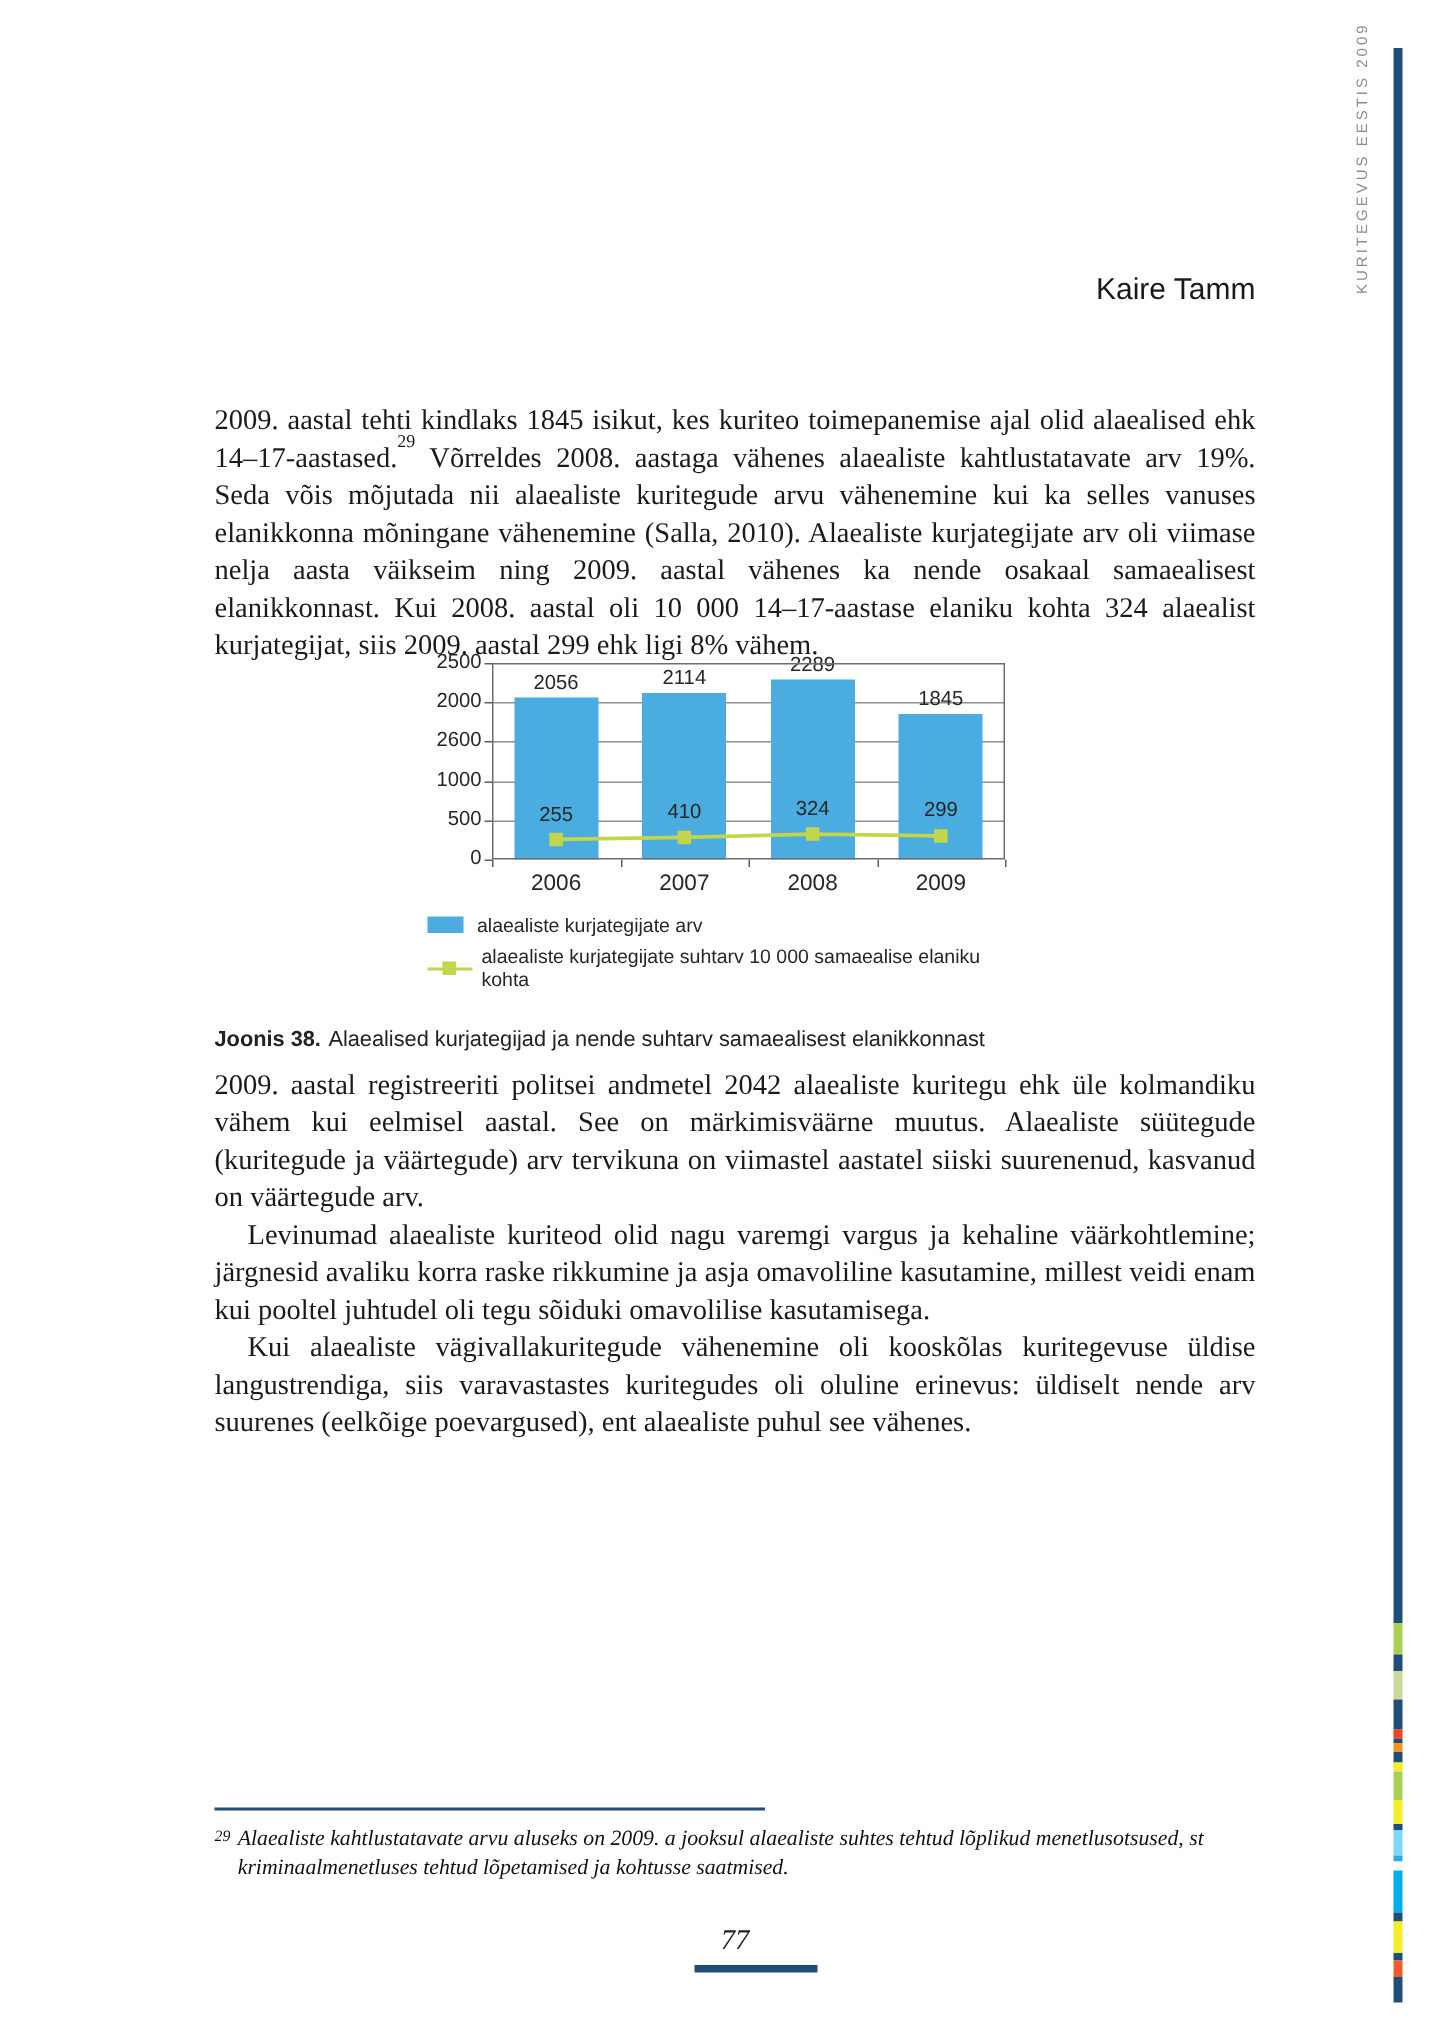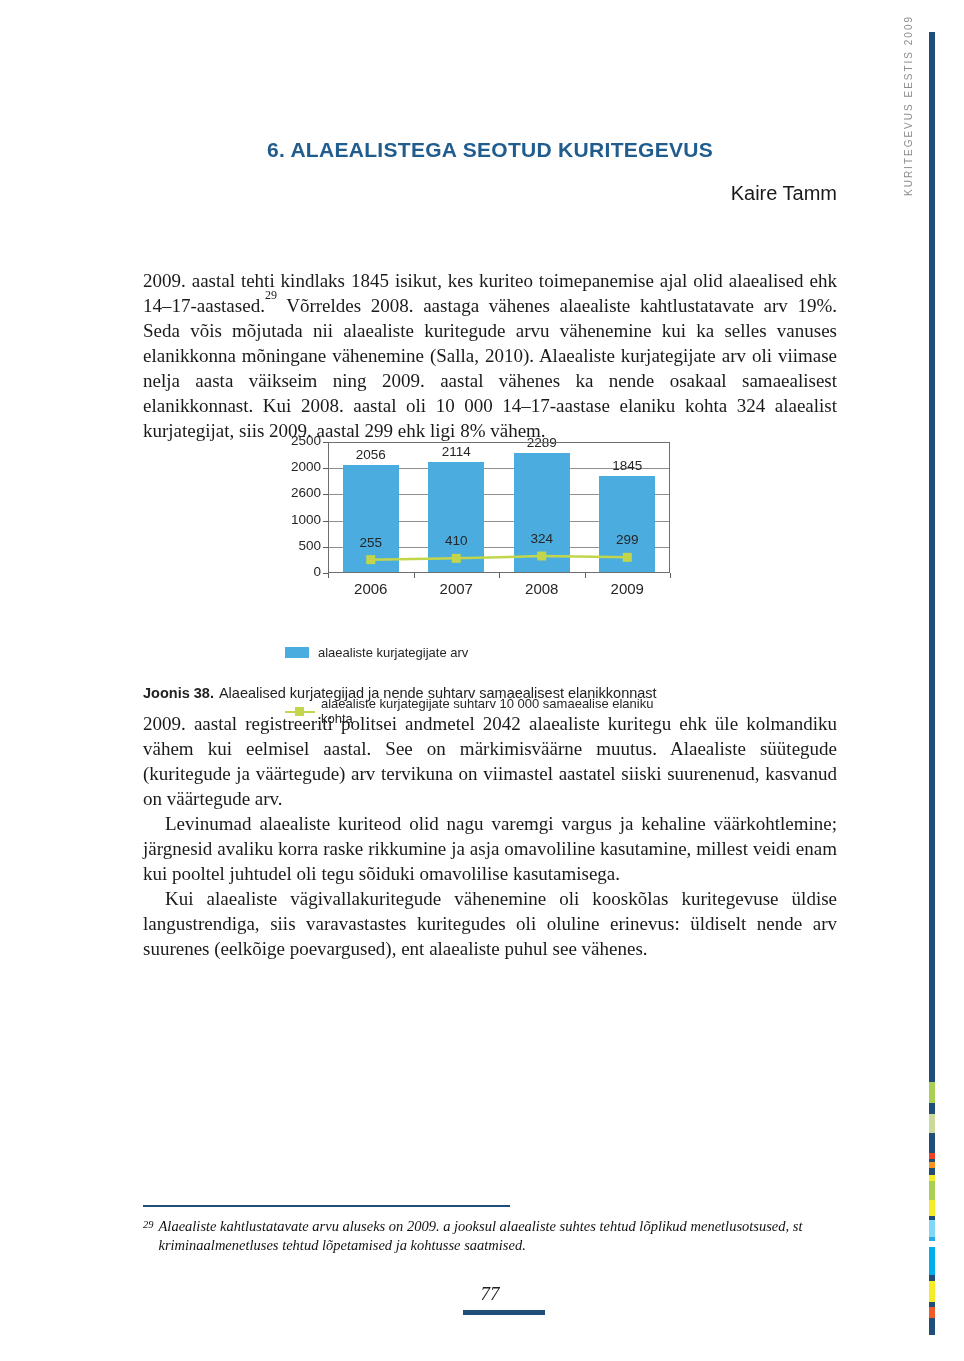--- a/index.html
+++ b/index.html
@@ -21,21 +21,21 @@
   .ylabel{position:absolute;width:38px;text-align:right;font-size:13.5px;left:0;}
   .grid{position:absolute;height:1px;background:#8f8f8f;}
   .tick{position:absolute;background:#5f5f5f;}
   .frame{position:absolute;border:1.5px solid #6e6e6e;box-sizing:border-box;background:transparent;}
   .bar{position:absolute;}
   .dlabel{position:absolute;text-align:center;font-size:13.5px;color:#262626;}
   .xlabel{position:absolute;text-align:center;font-size:15px;color:#262626;}
   .linesvg{position:absolute;overflow:visible;}
 
   .legend{position:absolute;left:2px;top:171px;font-size:13px;}
-  .legrow{display:flex;align-items:center;margin-bottom:6px;margin-top:36px;}
+  .legrow{display:flex;align-items:center;margin-bottom:6px;}
   .legswatch{width:24px;height:11px;margin-right:9px;flex:none;}
   .legline{width:30px;height:11px;margin-right:6px;position:relative;flex:none;}
   .legline .ln{position:absolute;left:0;right:0;top:5px;height:2.5px;}
   .legline .sq{position:absolute;left:10px;top:1px;width:9px;height:9px;}
 
   .caption{position:absolute;left:143px;top:670px;width:694px;
            font-family:"Liberation Sans",sans-serif;font-size:14.5px;color:#222;}
   .caption b{font-weight:bold;}
   .caption span{margin-left:5px;}
 
@@ -58,21 +58,20 @@
          font-family:"Liberation Sans",sans-serif;font-size:10px;letter-spacing:2px;
          color:#8C8C8C;white-space:nowrap;}
   .strip{position:absolute;left:929px;top:32px;width:6px;}
   .strip div{width:6px;}
 </style>
 </head>
 <body>
 
 <div class="page">
 
-  <div class="title">6. ALAEALISTEGA SEOTUD KURITEGEVUS</div>
   <div class="author">Kaire Tamm</div>
 
   <p class="bodytext intro"><span>2009. aastal tehti kindlaks 1845 isikut, kes kuriteo toimepanemise ajal olid alaealised ehk 14–17-aastased.</span><sup>29</sup><span> Võrreldes 2008. aastaga vähenes alaealiste kahtlustatavate arv 19%. Seda võis mõjutada nii alaealiste kuritegude arvu vähenemine kui ka selles vanuses elanikkonna mõningane vähenemine (Salla, 2010). Alaealiste kurjategijate arv oli viimase nelja aasta väikseim ning 2009. aastal vähenes ka nende osakaal samaealisest elanikkonnast. Kui 2008. aastal oli 10 000 14–17-aastase elaniku kohta 324 alaealist kurjategijat, siis 2009. aastal 299 ehk ligi 8% vähem.</span></p>
 
   <div class="figure" id="chart">
     <div class="legend">
       <div class="legrow">
         <div class="legswatch" id="legswatch-bar" style="background: rgb(75, 172, 223);"></div>
         <span>alaealiste kurjategijate arv</span>
       </div>

